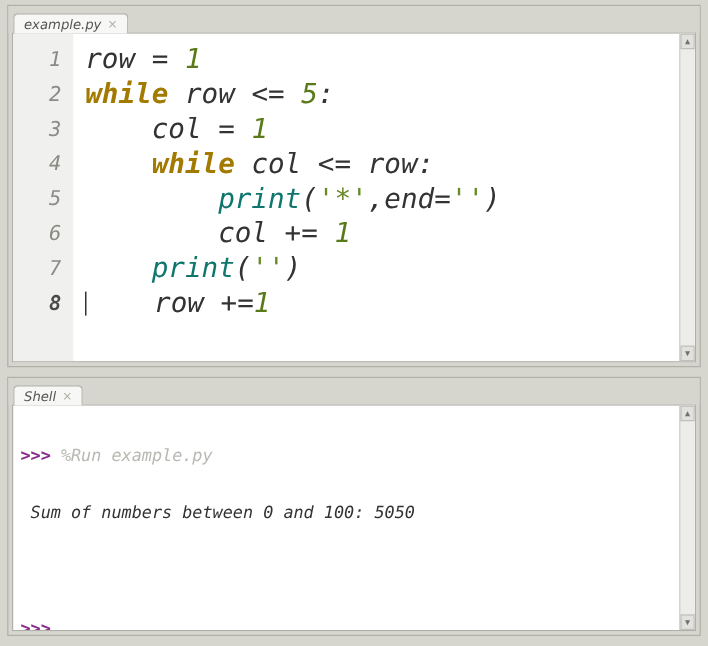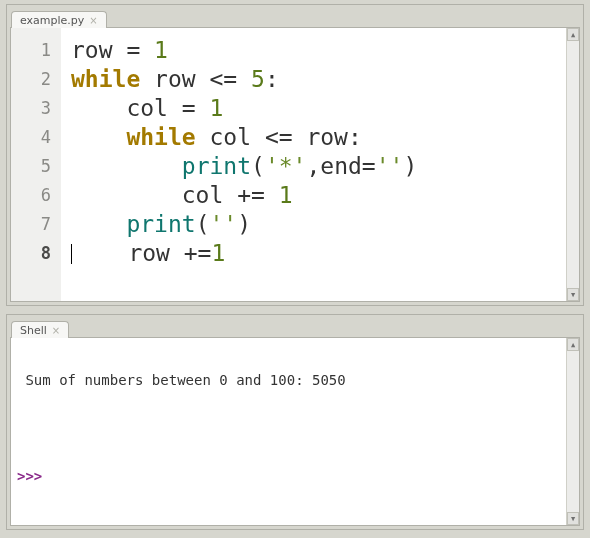--- a/index.html
+++ b/index.html
@@ -10,20 +10,21 @@
     font-family: "DejaVu Sans Mono", "Consolas", monospace;
     font-size: 14px;
     color: #333;
     overflow: hidden;
   }
   .panel {
     position: absolute;
     left: 6px; right: 6px;
     border: 1px solid #b0b0a8;
     background: #d6d6ce;
+    font-style: italic;
   }
   .panel.editor { top: 4px; height: 302px; }
   .panel.shell  { top: 314px; height: 216px; }
 
   .tabbar {
     display: flex;
     align-items: flex-end;
     height: 23px;
     padding-left: 4px;
     background: #d6d6ce;
@@ -159,20 +160,21 @@
 
 <div class="panel shell">
   <div class="tabbar">
     <div class="tab">
       <span>Shell</span>
       <span class="close">×</span>
     </div>
   </div>
   <div class="content-outer">
     <div class="shell-body">
+<div class="shell-line"><span class="prompt">&gt;&gt;&gt;</span> <span class="magic">%Run example.py</span></div>
 <div class="shell-line"> Sum of numbers between 0 and 100: 5050</div>
 <div class="shell-line"></div>
 <div class="shell-line"><span class="prompt">&gt;&gt;&gt;</span> </div>
     </div>
     <div class="scroll-track">
       <div class="scroll-btn up">▲</div>
       <div class="scroll-btn down">▼</div>
     </div>
   </div>
 </div>

